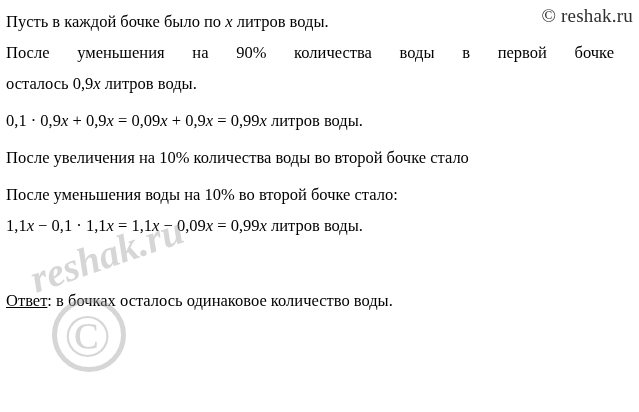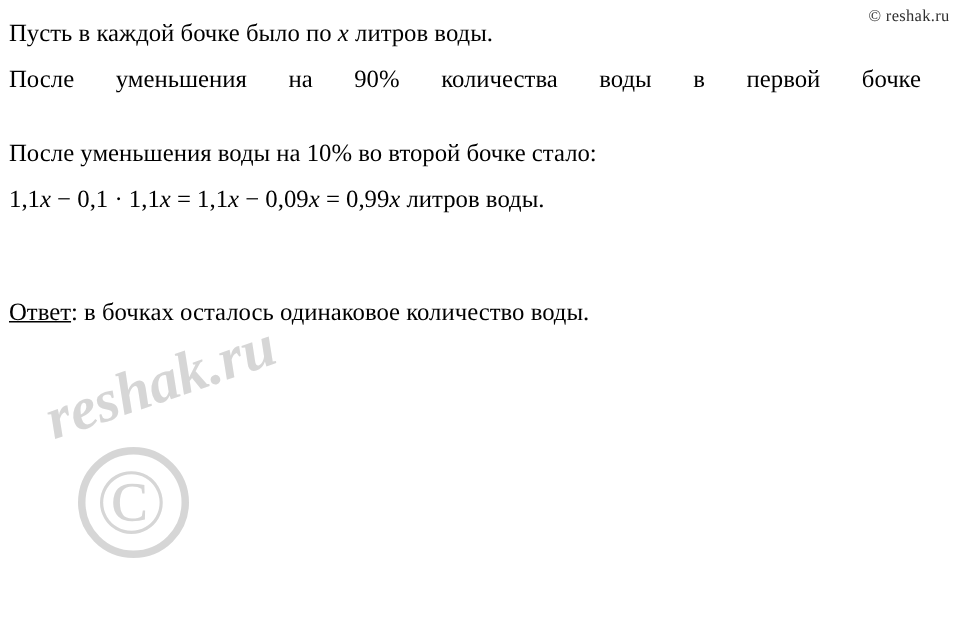--- a/index.html
+++ b/index.html
@@ -22,21 +22,21 @@
     width: 639px;
     height: 412px;
   }
 
   
   .wm-top {
     position: absolute;
     right: 6px;
     top: 5px;
     font-family: "Liberation Serif", serif;
-    font-size: 11px;
+    font-size: 19px;
     color: #2f2f2f;
     letter-spacing: 0.2px;
     white-space: nowrap;
   }
   .wm-big {
     position: absolute;
     left: 18px;
     top: 252px;
     width: 300px;
     height: 130px;
@@ -110,27 +110,36 @@
   <div class="content">
 
     <p class="line">
       <span><span>Пусть в каждой бочке было по </span><span class="it">x</span><span> литров воды.</span></span>
     </p>
 
     <p class="line just">
       <span><span>После уменьшения на 90% количества воды в первой бочке</span></span>
     </p>
 
+    <p class="line">
+      <span><span>осталось 0,9</span><span class="it">x</span><span> литров воды.</span></span>
+    </p>
 
     <div class="gap-small"></div>
 
 
+    <p class="line">
+      <span><span>0,1 · 0,9</span><span class="it">x</span><span> + 0,9</span><span class="it">x</span><span> = 0,09</span><span class="it">x</span><span> + 0,9</span><span class="it">x</span><span> = 0,99</span><span class="it">x</span><span> литров воды.</span></span>
+    </p>
 
     <div class="gap-small"></div>
 
+    <p class="line">
+      <span><span>После увеличения на 10% количества воды во второй бочке стало</span></span>
+    </p>
 
 
     <div class="gap-small"></div>
 
     <p class="line">
       <span><span>После уменьшения воды на 10% во второй бочке стало:</span></span>
     </p>
 
     <p class="line">
       <span><span>1,1</span><span class="it">x</span><span> − 0,1 · 1,1</span><span class="it">x</span><span> = 1,1</span><span class="it">x</span><span> − 0,09</span><span class="it">x</span><span> = 0,99</span><span class="it">x</span><span> литров воды.</span></span>

